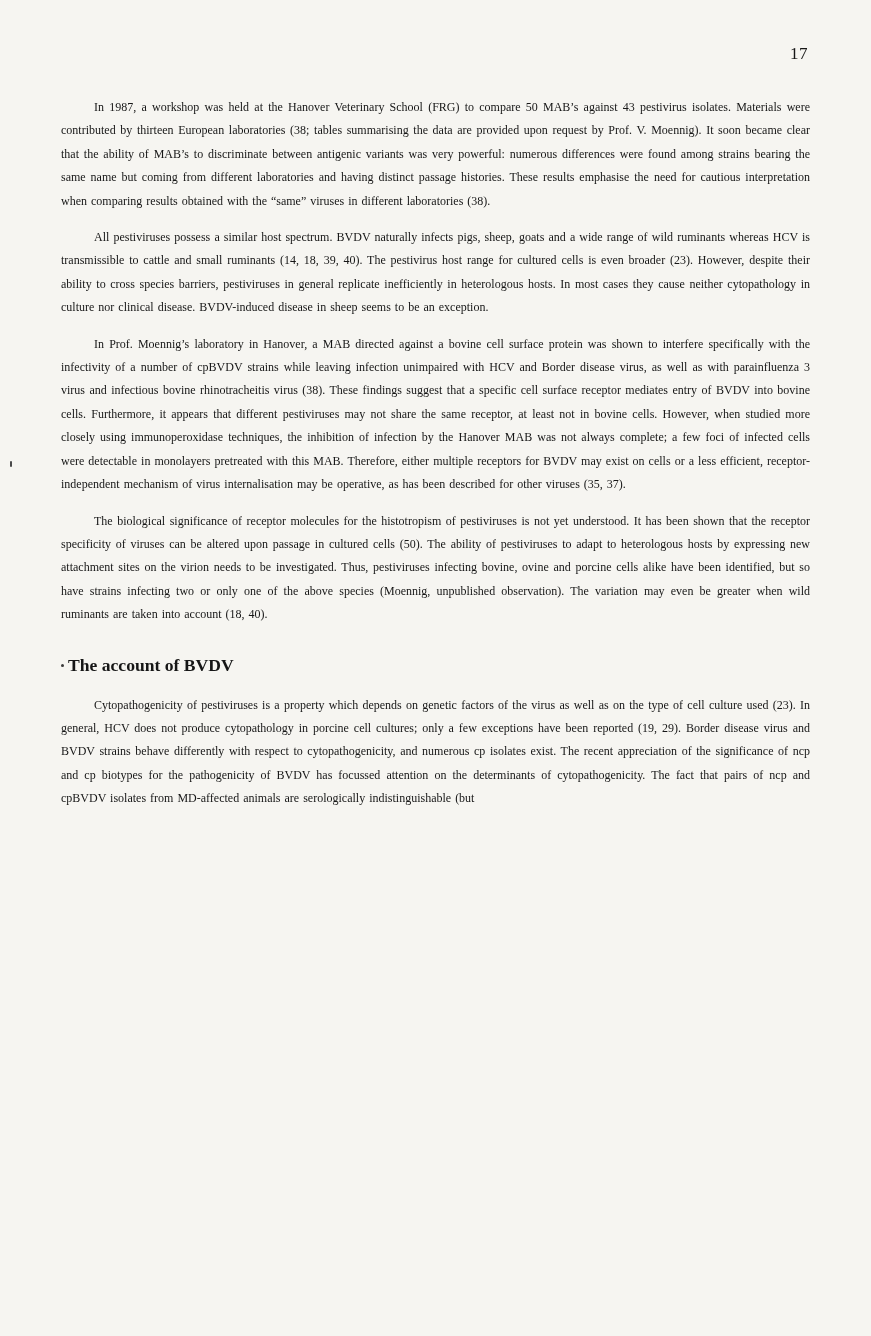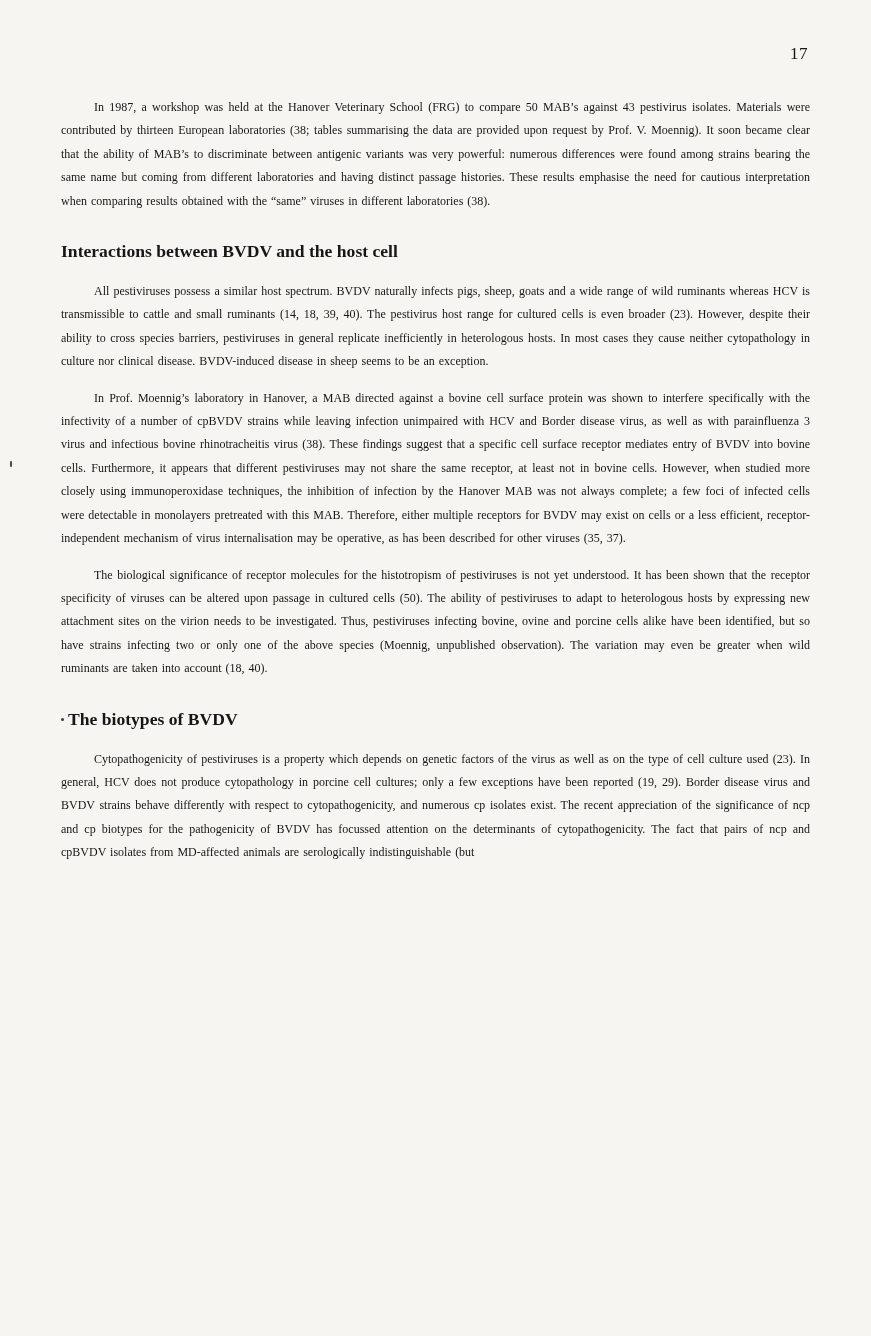--- a/index.html
+++ b/index.html
@@ -61,33 +61,30 @@
 </style>
 </head>
 <body>
 
 <div class="page">
 
   <div class="page-number">17</div>
 
   <p class="para">In 1987, a workshop was held at the Hanover Veterinary School (FRG) to compare 50 MAB’s against 43 pestivirus isolates. Materials were contributed by thirteen European laboratories (38; tables summarising the data are provided upon request by Prof. V. Moennig). It soon became clear that the ability of MAB’s to discriminate between antigenic variants was very powerful: numerous differences were found among strains bearing the same name but coming from different laboratories and having distinct passage histories. These results emphasise the need for cautious interpretation when comparing results obtained with the “same” viruses in different laboratories (38).</p>
 
-  <h2 class="heading">
-    <span>Interactions between BVDV and the host cell</span>
-  </h2>
 
   <p class="para">All pestiviruses possess a similar host spectrum. BVDV naturally infects pigs, sheep, goats and a wide range of wild ruminants whereas HCV is transmissible to cattle and small ruminants (14, 18, 39, 40). The pestivirus host range for cultured cells is even broader (23). However, despite their ability to cross species barriers, pestiviruses in general replicate inefficiently in heterologous hosts. In most cases they cause neither cytopathology in culture nor clinical disease. BVDV-induced disease in sheep seems to be an exception.</p>
 
   <p class="para">In Prof. Moennig’s laboratory in Hanover, a MAB directed against a bovine cell surface protein was shown to interfere specifically with the infectivity of a number of cpBVDV strains while leaving infection unimpaired with HCV and Border disease virus, as well as with parainfluenza 3 virus and infectious bovine rhinotracheitis virus (38). These findings suggest that a specific cell surface receptor mediates entry of BVDV into bovine cells. Furthermore, it appears that different pestiviruses may not share the same receptor, at least not in bovine cells. However, when studied more closely using immunoperoxidase techniques, the inhibition of infection by the Hanover MAB was not always complete; a few foci of infected cells were detectable in monolayers pretreated with this MAB. Therefore, either multiple receptors for BVDV may exist on cells or a less efficient, receptor-independent mechanism of virus internalisation may be operative, as has been described for other viruses (35, 37).</p>
 
   <p class="para">The biological significance of receptor molecules for the histotropism of pestiviruses is not yet understood. It has been shown that the receptor specificity of viruses can be altered upon passage in cultured cells (50). The ability of pestiviruses to adapt to heterologous hosts by expressing new attachment sites on the virion needs to be investigated. Thus, pestiviruses infecting bovine, ovine and porcine cells alike have been identified, but so have strains infecting two or only one of the above species (Moennig, unpublished observation). The variation may even be greater when wild ruminants are taken into account (18, 40).</p>
 
   <h2 class="heading">
     <span class="artifact-dot"></span>
-    <span>The biotypes of BVDV</span>
+    <span>The account of BVDV</span>
   </h2>
 
   <p class="para">Cytopathogenicity of pestiviruses is a property which depends on genetic factors of the virus as well as on the type of cell culture used (23). In general, HCV does not produce cytopathology in porcine cell cultures; only a few exceptions have been reported (19, 29). Border disease virus and BVDV strains behave differently with respect to cytopathogenicity, and numerous cp isolates exist. The recent appreciation of the significance of ncp and cp biotypes for the pathogenicity of BVDV has focussed attention on the determinants of cytopathogenicity. The fact that pairs of ncp and cpBVDV isolates from MD-affected animals are serologically indistinguishable (but</p>
 
   <div class="speck speck-1"></div>
   <div class="speck speck-2"></div>
   <div class="speck speck-3"></div>
   <div class="speck speck-4"></div>
 
 </div>

